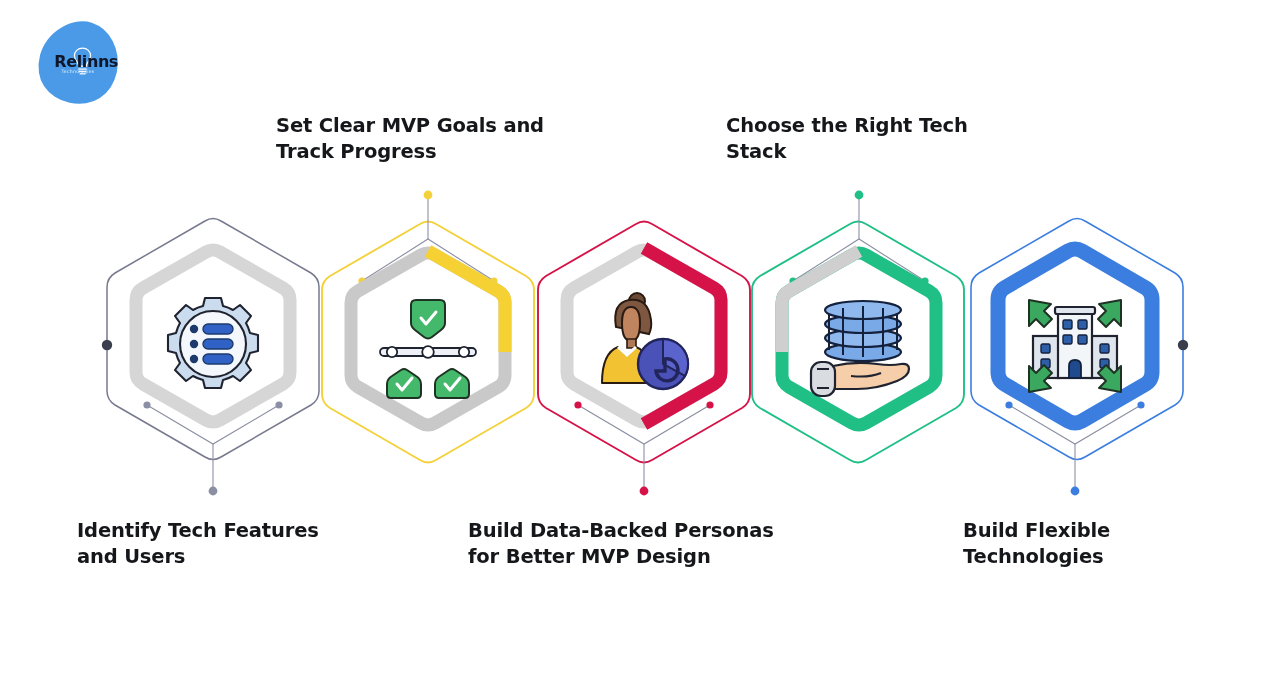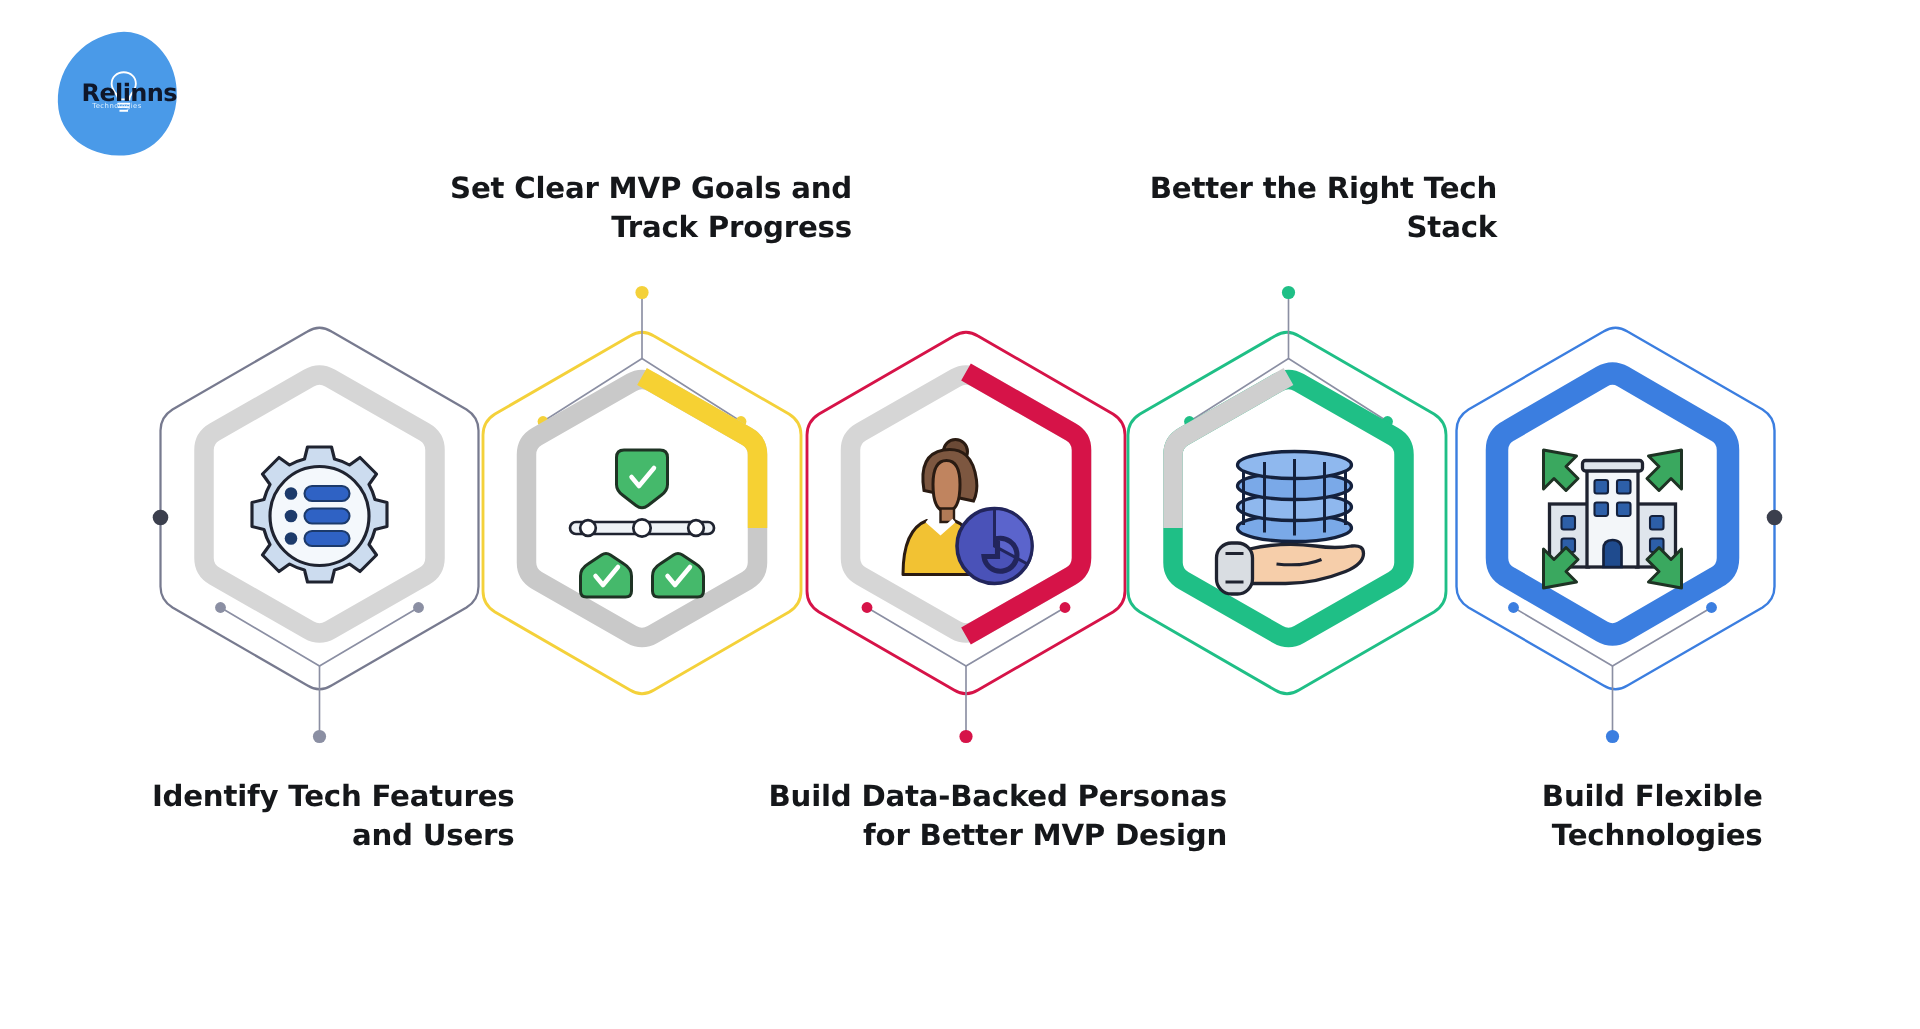--- a/index.html
+++ b/index.html
@@ -60,33 +60,33 @@
   
   #art {
     position: absolute;
     left: 0; top: 0;
     width: 1280px; height: 686px;
   }
 
   
   .label {
     position: absolute;
-    text-align: right;
+    text-align: left;
     color: #15171a;
     font-size: 19.5px;
     font-weight: bold;
     line-height: 26px;
     letter-spacing: -0.15px;
     font-family: "DejaVu Sans", "Liberation Sans", sans-serif;
     white-space: pre-line;
   }
   .label-top-2 { left: 276px; top: 113px; width: 292px; }
   .label-top-4 { left: 726px; top: 113px; width: 272px; }
   .label-bot-1 { left: 77px; top: 518px; width: 266px; }
-  .label-bot-3 { left: 508px; top: 518px; width: 310px; }
+  .label-bot-3 { left: 468px; top: 518px; width: 310px; }
   .label-bot-5 { left: 963px; top: 518px; width: 212px; }
 </style>
 </head>
 <body>
 
 <div id="stage">
 
   <div id="logo">
     <div class="blob"></div>
     <svg class="bulb" viewBox="0 0 40 62">
@@ -310,21 +310,21 @@
         <path d="M46 -44 l-22 4 l7 7 l-8 8 l8 8 l8 -8 l7 7 z"></path>
         <path d="M-46 48 l22 -4 l-7 -7 l8 -8 l-8 -8 l-8 8 l-7 -7 z"></path>
         <path d="M46 48 l-22 -4 l7 -7 l-8 -8 l8 -8 l8 8 l7 -7 z"></path>
       </g>
     </g>
 
   </svg>
 
   <div class="label label-top-2">Set Clear MVP Goals and
 Track Progress</div>
-  <div class="label label-top-4">Better the Right Tech
+  <div class="label label-top-4">Choose the Right Tech
 Stack</div>
   <div class="label label-bot-1">Identify Tech Features
 and Users</div>
   <div class="label label-bot-3">Build Data-Backed Personas
 for Better MVP Design</div>
   <div class="label label-bot-5">Build Flexible
 Technologies</div>
 
 </div>
 

